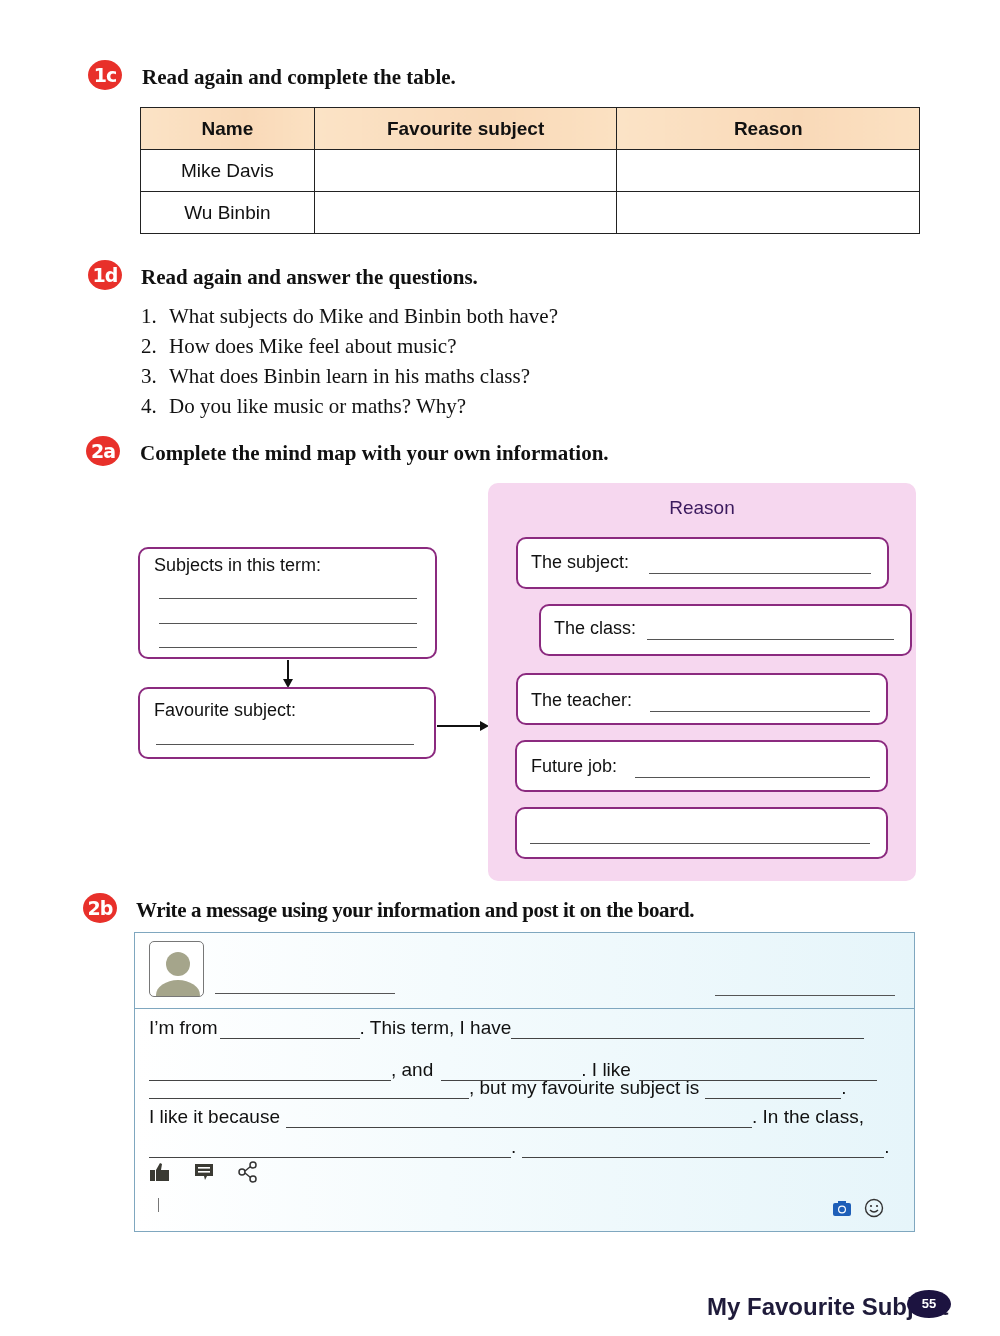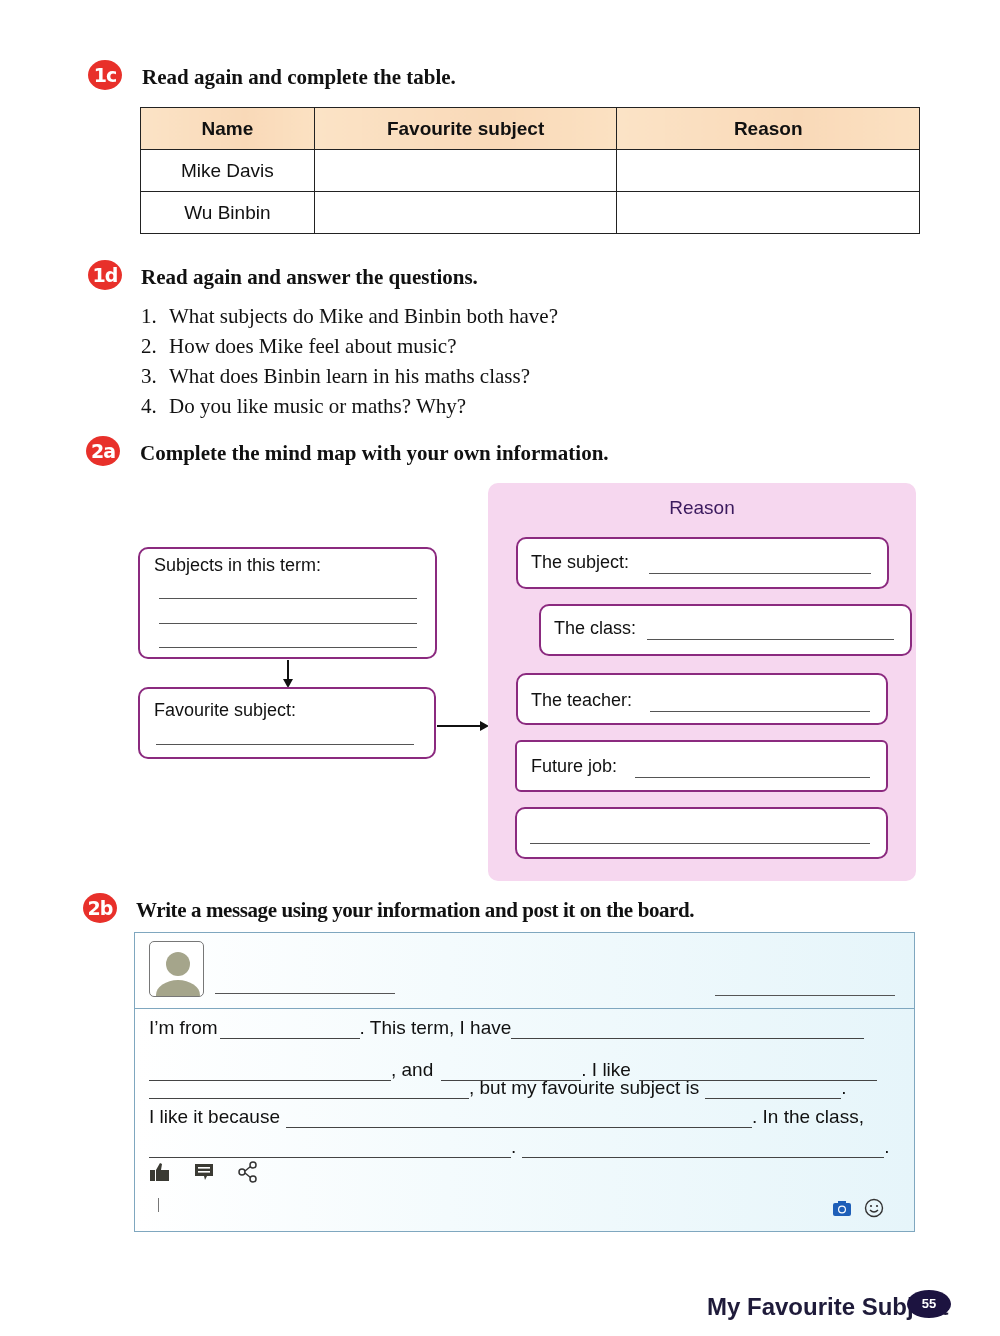--- a/index.html
+++ b/index.html
@@ -136,21 +136,21 @@
   <div class="blank" style="left:131px;top:34px;width:222px;"></div>
 </div>
 <div class="mm-box" style="left:516px;top:604px;width:373px;height:52px;margin-left:23px;">
   <div class="mm-label" style="left:13px;top:12px;">The class:</div>
   <div class="blank" style="left:106px;top:33px;width:247px;"></div>
 </div>
 <div class="mm-box" style="left:516px;top:673px;width:372px;height:52px;">
   <div class="mm-label" style="left:13px;top:15px;">The teacher:</div>
   <div class="blank" style="left:132px;top:36px;width:220px;"></div>
 </div>
-<div class="mm-box" style="left:515px;top:740px;width:373px;height:52px;border-radius:6px;">
+<div class="mm-box" style="left:515px;top:740px;width:373px;height:52px;">
   <div class="mm-label" style="left:14px;top:14px;">Future job:</div>
   <div class="blank" style="left:118px;top:35px;width:235px;"></div>
 </div>
 <div class="mm-box" style="left:515px;top:807px;width:373px;height:52px;">
   <div class="mm-label" style="left:14px;top:12px;"></div>
   <div class="blank" style="left:13px;top:34px;width:340px;"></div>
 </div>
 
 <div class="badge" style="left:83px;top:893px;">2b</div>
 <div class="heading" style="left:136px;top:898px;letter-spacing:-0.4px;">Write a message using your information and post it on the board.</div>

